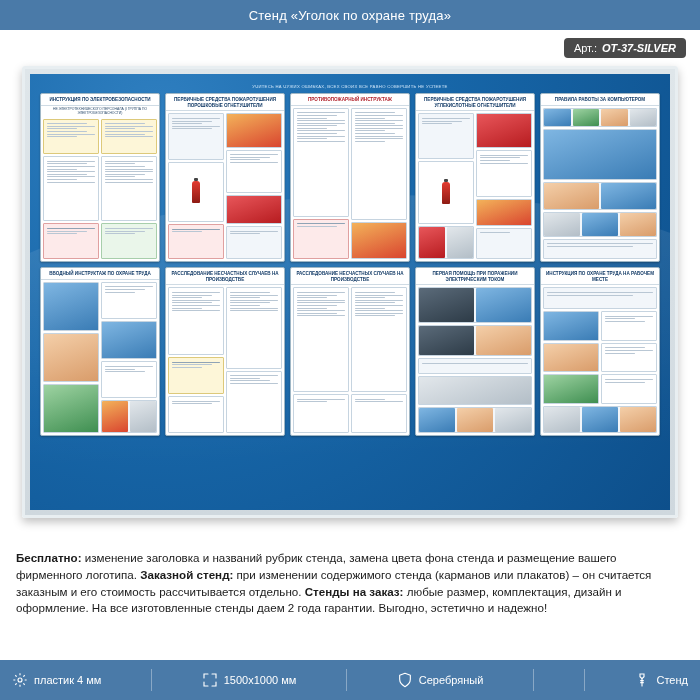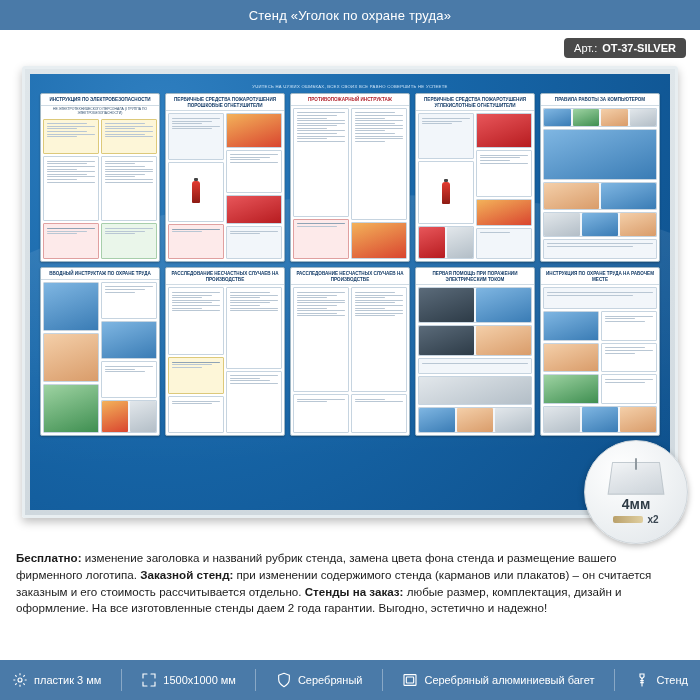--- a/index.html
+++ b/index.html
@@ -24,21 +24,21 @@
   
   .art-area { position: relative; height: 36px; background:#fff; }
   .art-badge {
     position: absolute; right: 14px; top: 8px;
     background: #4a4a4a; color: #fff;
     border-radius: 4px;
     padding: 4px 10px;
     font-size: 11px;
     display: flex; gap: 5px; align-items: flex-start;
   }
-  .art-badge .code { font-weight: bold; color:#fff; }
+  .art-badge .code { font-weight: bold; color:#fff;font-style:italic; }
 
   
   .stand-wrap {
     position: relative;
     margin: 0 12px;
     height: 470px;
   }
   .stand {
     position: absolute; left: 10px; top: 0; right: 10px; bottom: 18px;
     background: linear-gradient(180deg,#dfe6ea 0%, #cfd8de 100%);
@@ -606,46 +606,36 @@
                     <div class="imgph ph-skin"></div>
                   </div>
               </div>
             </div>
           </div>
 
         </div>
       </div>
     </div>
 
-    <div class="mount">
-      <div class="m-pic"></div>
-      <div class="m-row">
-        <span class="m-size">4мм</span>
-      </div>
-      <div class="m-row">
-        <span class="m-screw"></span>
-        <span class="m-x">x2</span>
-      </div>
-    </div>
   </div>
 
   <div class="desc">
     <b>Бесплатно:</b><span> изменение заголовка и названий рубрик стенда, замена цвета фона стенда и размещение вашего фирменного логотипа. </span><b>Заказной стенд:</b><span> при изменении содержимого стенда (карманов или плакатов) – он считается заказным и его стоимость рассчитывается отдельно. </span><b>Стенды на заказ:</b><span> любые размер, комплектация, дизайн и оформление. На все изготовленные стенды даем 2 года гарантии. Выгодно, эстетично и надежно!</span>
   </div>
 
   <div class="featbar">
 
     <div class="feat">
       <span class="ic">
         <svg width="16" height="16" viewBox="0 0 24 24" fill="none" stroke="#ffffff" stroke-width="1.7">
           <circle cx="12" cy="12" r="3"></circle>
           <path d="M12 2v3M12 19v3M2 12h3M19 12h3M4.9 4.9l2.1 2.1M17 17l2.1 2.1M19.1 4.9L17 7M7 17l-2.1 2.1"></path>
         </svg>
       </span>
-      <span>пластик 3 мм</span>
+      <span>пластик 4 мм</span>
     </div>
 
     <div class="sep"></div>
 
     <div class="feat">
       <span class="ic">
         <svg width="16" height="16" viewBox="0 0 24 24" fill="none" stroke="#ffffff" stroke-width="1.7" stroke-linecap="round">
           <path d="M3 9V3h6M21 9V3h-6M3 15v6h6M21 15v6h-6"></path>
         </svg>
       </span>
@@ -658,29 +648,20 @@
       <span class="ic">
         <svg width="16" height="16" viewBox="0 0 24 24" fill="none" stroke="#ffffff" stroke-width="1.7" stroke-linejoin="round">
           <path d="M12 2l8 3v6c0 5-3.5 8.5-8 11-4.5-2.5-8-6-8-11V5z"></path>
         </svg>
       </span>
       <span>Серебряный</span>
     </div>
 
     <div class="sep"></div>
 
-    <div class="feat">
-      <span class="ic">
-        <svg width="16" height="16" viewBox="0 0 24 24" fill="none" stroke="#ffffff" stroke-width="1.7">
-          <rect x="3" y="4" width="18" height="16" rx="1"></rect>
-          <rect x="6.5" y="7.5" width="11" height="9" rx="1"></rect>
-        </svg>
-      </span>
-      <span>Серебряный алюминиевый багет</span>
-    </div>
 
     <div class="sep"></div>
 
     <div class="feat">
       <span class="ic">
         <svg width="16" height="16" viewBox="0 0 24 24" fill="none" stroke="#ffffff" stroke-width="1.7" stroke-linecap="round">
           <path d="M9 3h6v4l-3 3-3-3z"></path>
           <path d="M12 10v11"></path>
           <path d="M10 13h4M10 16h4"></path>
         </svg>

